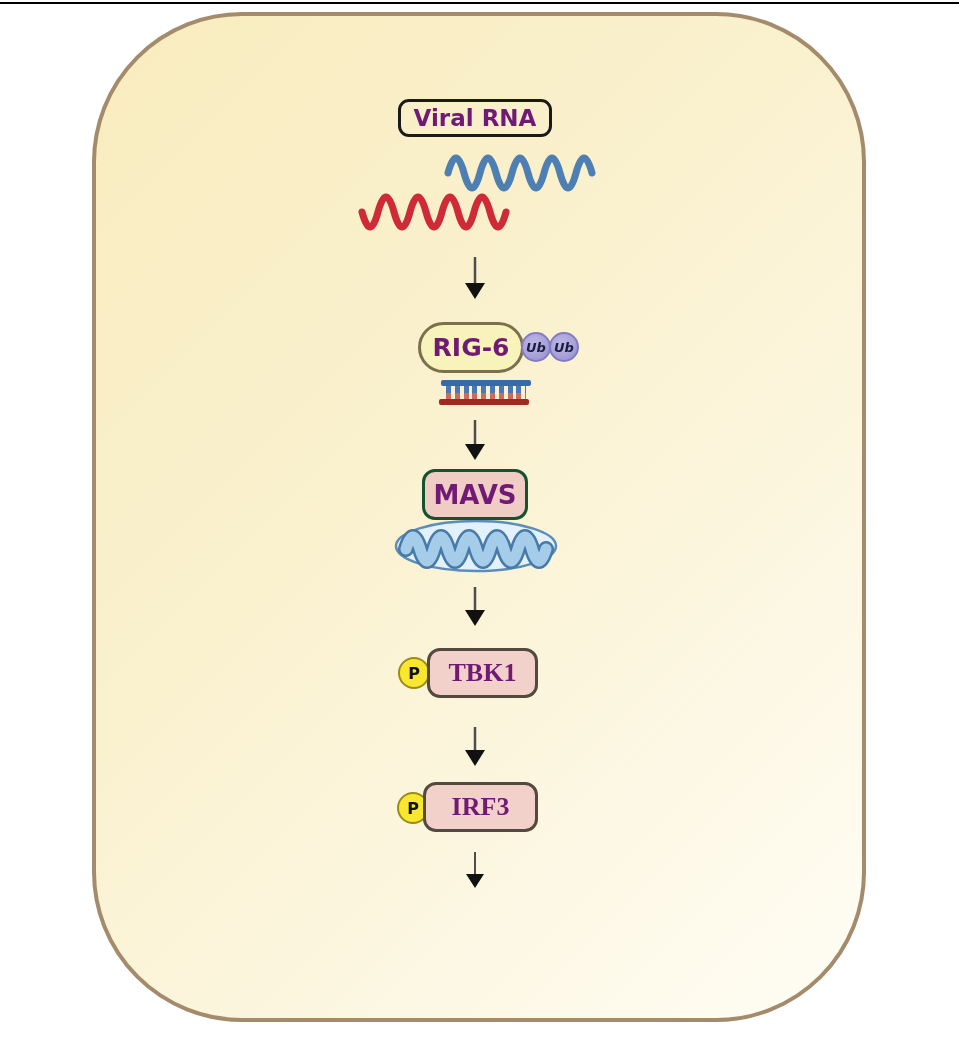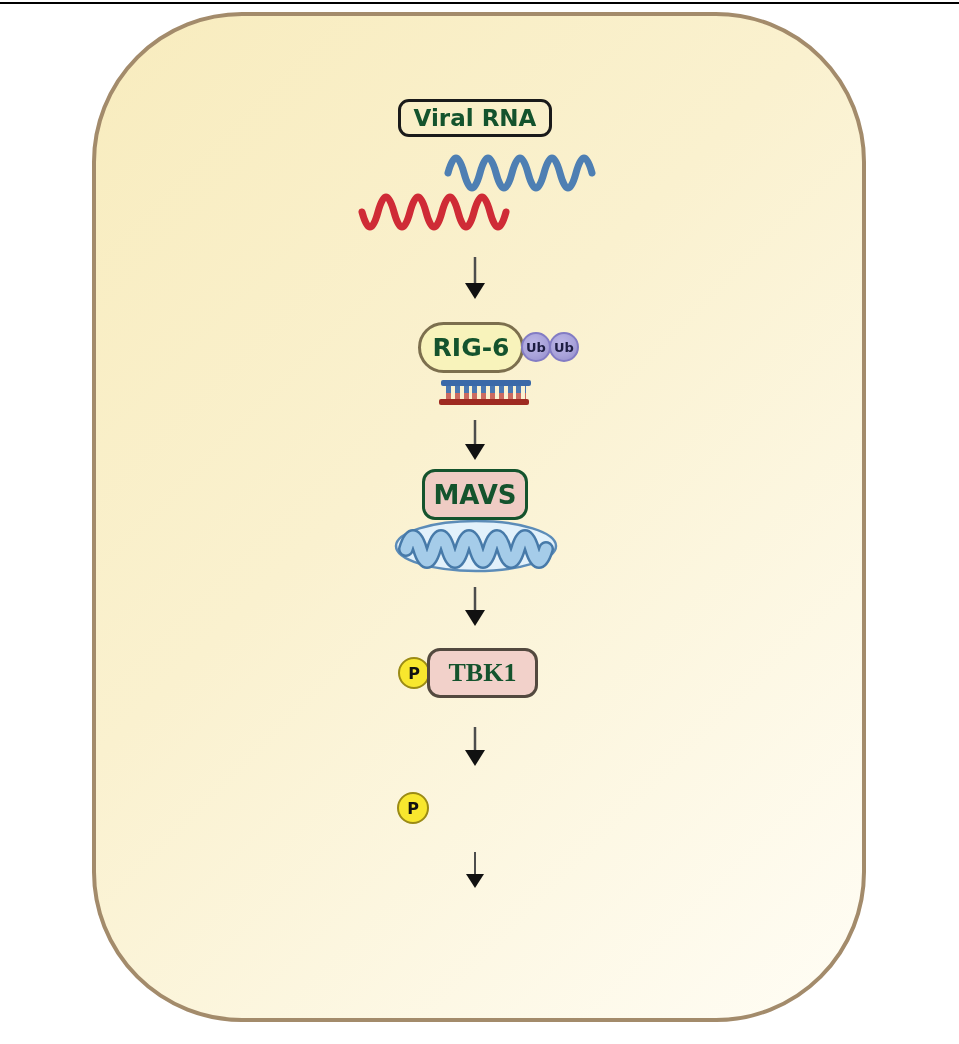--- a/index.html
+++ b/index.html
@@ -9,35 +9,35 @@
   }
   .topline{position:absolute;left:0;top:2px;width:959px;height:2px;background:#000000;}
   .cell{
     position:absolute;left:92px;top:12px;width:766px;height:1002px;
     border:4px solid #a38b6b;border-radius:150px;
     background:linear-gradient(135deg,#f8ecbe 0%,#faf1cf 42%,#fffdf5 100%);
   }
   svg.overlay{position:absolute;left:0;top:0;width:959px;height:1044px;pointer-events:none;}
   .node-box{
     position:absolute;display:flex;align-items:center;justify-content:center;
-    box-sizing:border-box;font-weight:700;color:#14532d;
+    box-sizing:border-box;font-weight:700;color:#701a75;
   }
   .outline-box{border:3px solid #1a1a1a;border-radius:11px;background:transparent;font-size:23px;}
   .viral-rna{left:398px;top:99px;width:154px;height:38px;}
   .ifn{left:400px;top:911px;width:152px;height:41px;}
   .rig1{
     left:418px;top:322px;width:106px;height:51px;background:#f8f3bb;
     border:3px solid #7c6f4e;border-radius:26px;font-size:25px;
   }
   .ub{
     position:absolute;width:30px;height:30px;border-radius:50%;
     background:radial-gradient(circle at 40% 35%,#bcb6e6 0%,#a9a3da 55%,#918ac9 100%);
     border:2px solid #837cc4;box-sizing:border-box;
     display:flex;align-items:center;justify-content:center;
-    font-size:13px;font-weight:600;color:#1d1d42;
+    font-size:13px;font-weight:600;color:#1d1d42;font-style:italic;
   }
   .ub1{left:521px;top:332px;}
   .ub2{left:549px;top:332px;}
   .mavs{
     left:422px;top:469px;width:106px;height:51px;background:#efccc4;
     border:3px solid #14532d;border-radius:13px;font-size:26px;
   }
   .protein-pink{
     background:#f2d1ca;border:3px solid #53493f;border-radius:13px;font-size:26px;font-family:Liberation Serif, serif;
   }
@@ -130,15 +130,18 @@
   <div class="pcircle p-tbk1">
     <span>P</span>
   </div>
   <div class="node-box protein-pink tbk1">
     <span>TBK1</span>
   </div>
 
   <div class="pcircle p-irf3">
     <span>P</span>
   </div>
+  <div class="node-box protein-pink irf3">
+    <span>IRF3</span>
+  </div>
 
 
 </div>
 
 </body></html>

